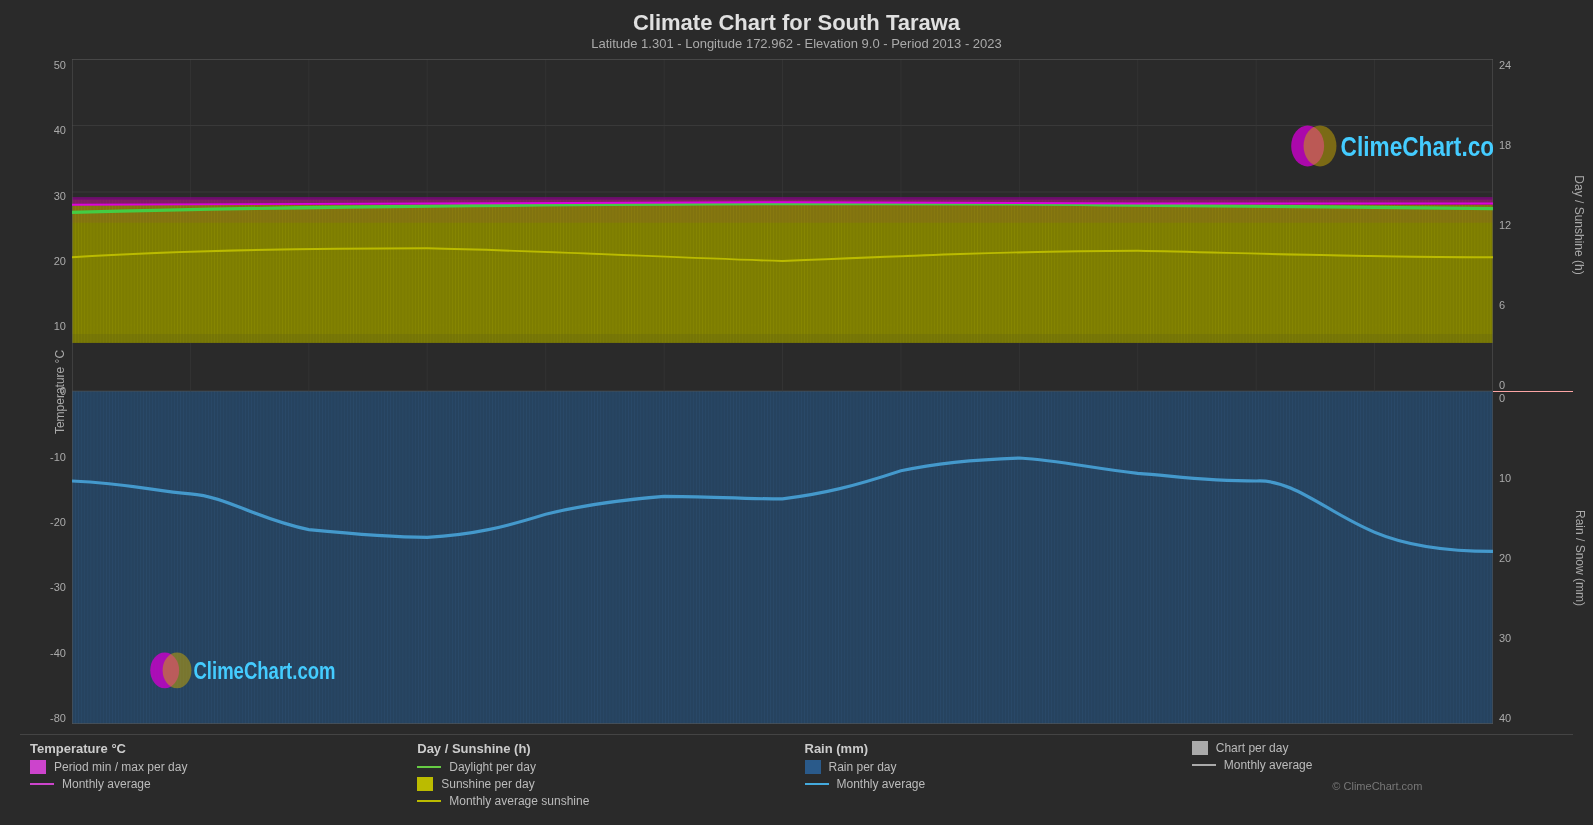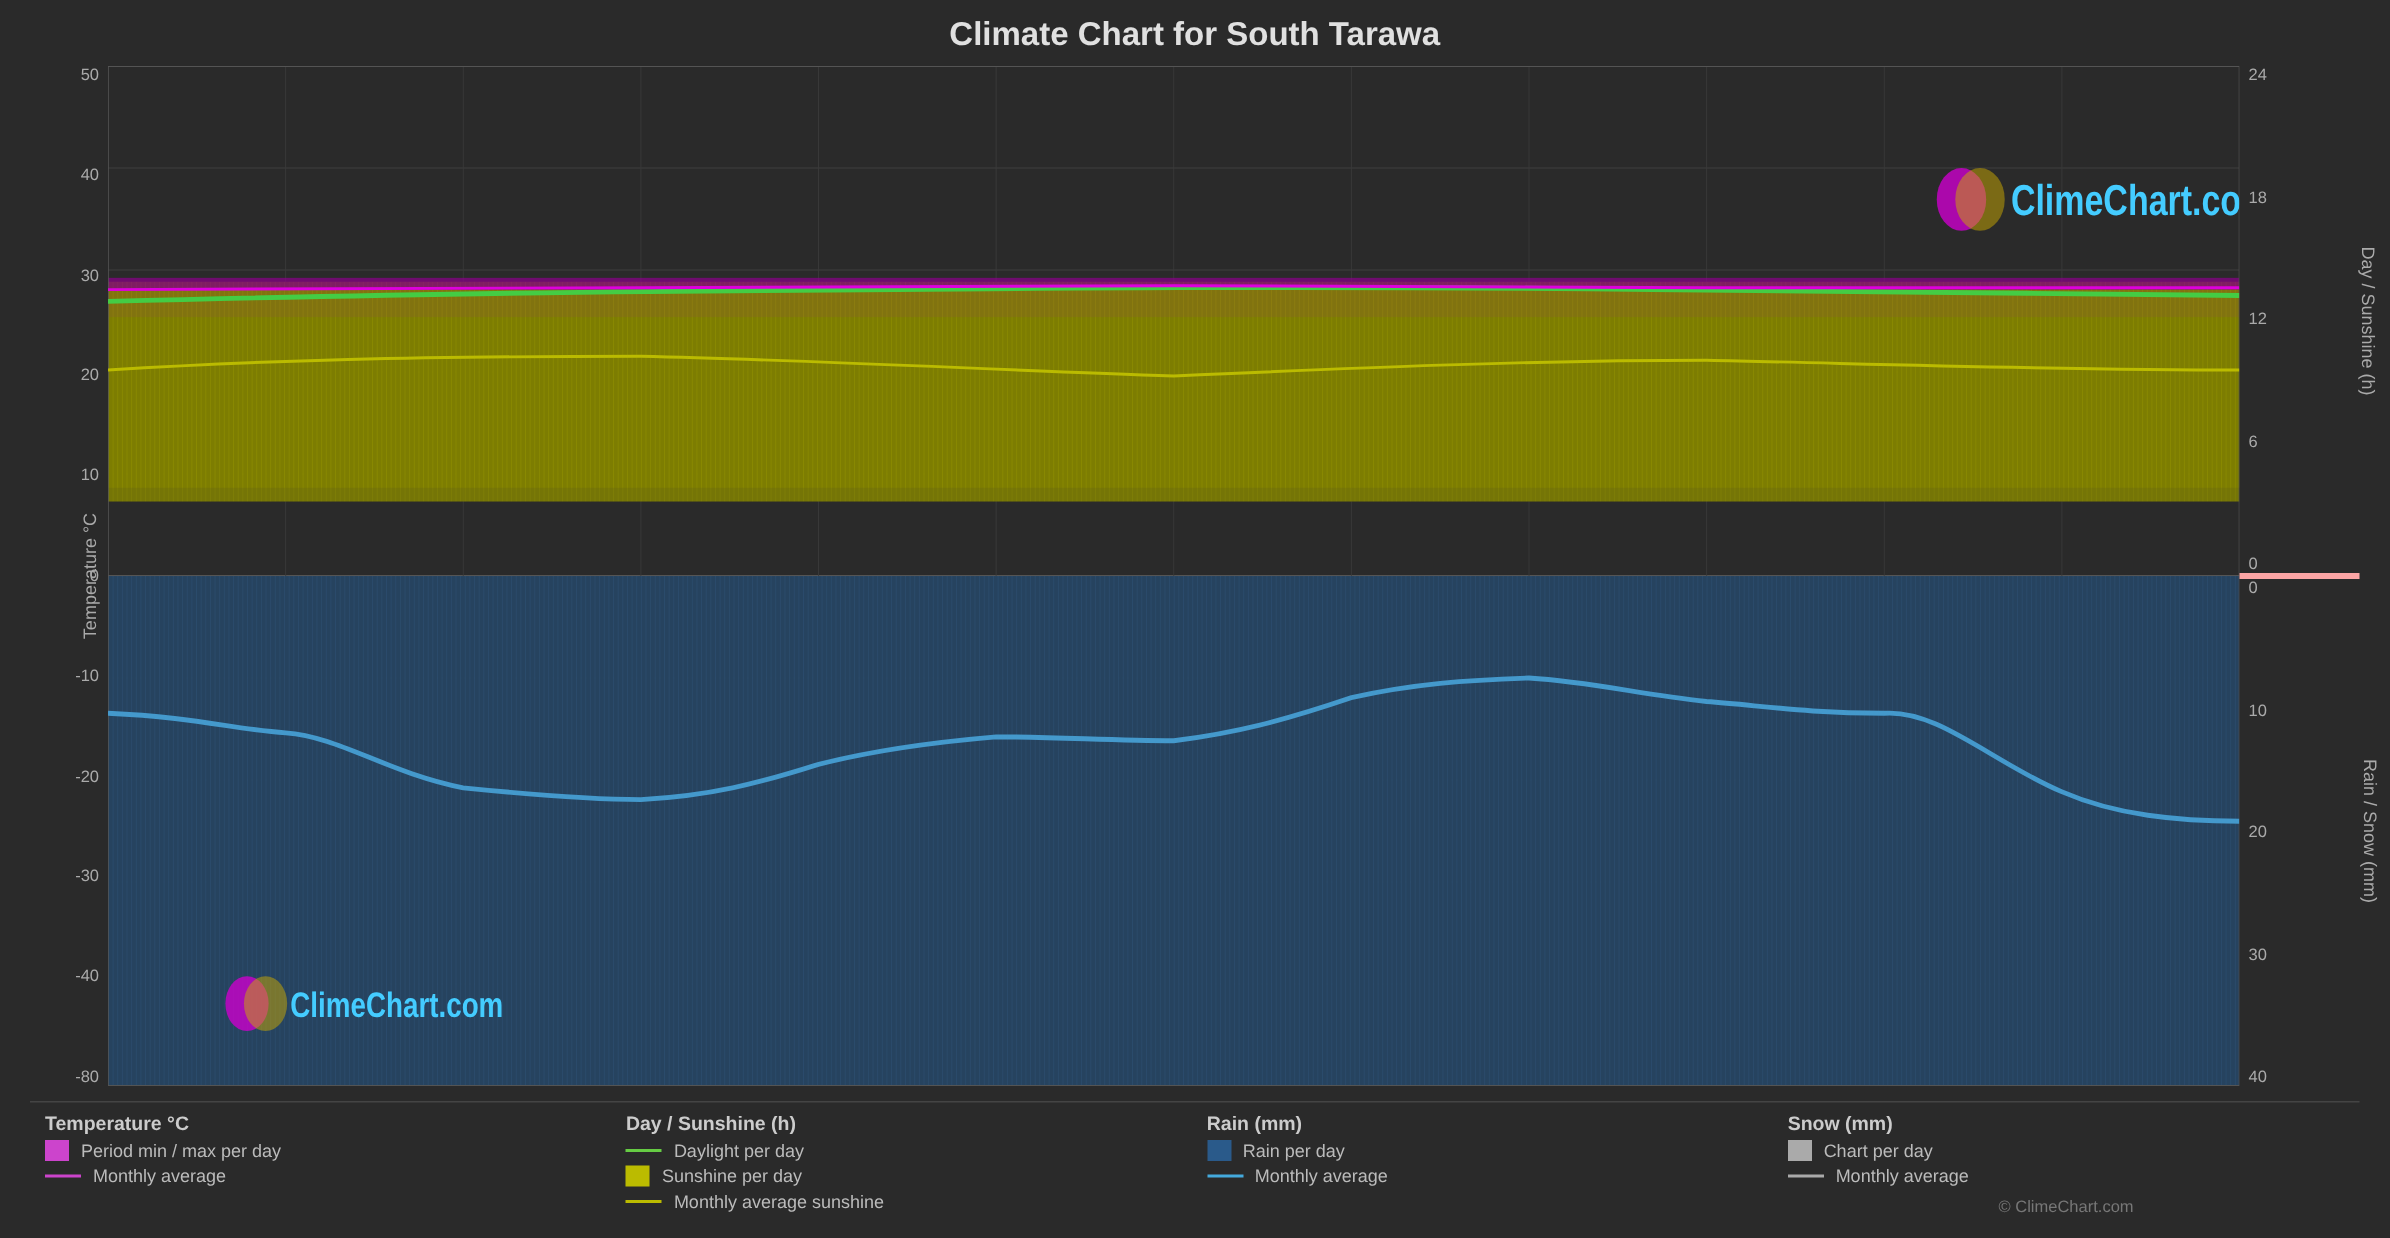--- a/index.html
+++ b/index.html
@@ -66,20 +66,21 @@
       flex-shrink: 0;
     }
   </style>
 </head>
 <body>
 
 <div class="page-container">
 
   <div class="header">
     <div class="chart-title">Climate Chart for South Tarawa</div>
+    <div class="chart-subtitle">Latitude 1.301 - Longitude 172.962 - Elevation 9.0 - Period 2013 - 2023</div>
   </div>
 
   <div style="display:flex; flex:1; position:relative; margin-top:4px;">
 
     <div style="width:52px; display:flex; flex-direction:column; align-items:flex-end; position:relative; padding-right:6px;">
       <div style="position:absolute;left:-2px;top:50%;transform:translateY(-50%) rotate(-90deg);white-space:nowrap;font-size:12px;color:#aaa;">Temperature °C</div>
       <div style="display:flex;flex-direction:column;justify-content:space-between;height:100%;font-size:11px;color:#aaa;text-align:right;padding-top:0;">
         <span>50</span>
         <span>40</span>
         <span>30</span>
@@ -168,21 +169,21 @@
         <text x="118" y="485" font-family="Arial" font-size="18" fill="#44ccff" font-weight="bold">ClimeChart.com</text>
 
       </svg>
 
       
       
     </div>
 
     <div style="width:80px; display:flex; flex-direction:column; position:relative;">
 
-      <div style="flex:1; display:flex; flex-direction:column; justify-content:space-between; padding-left:6px; font-size:11px; color:#aaa; border-bottom:4px solid #fca5a5;">
+      <div style="flex:1; display:flex; flex-direction:column; justify-content:space-between; padding-left:6px; font-size:11px; color:#aaa; border-bottom:1px solid #fca5a5;">
         <span>24</span>
         <span>18</span>
         <span>12</span>
         <span>6</span>
         <span>0</span>
       </div>
 
       <div style="position:absolute;right:-55px;top:25%;transform:translateY(-50%) rotate(90deg);white-space:nowrap;font-size:12px;color:#aaa;">Day / Sunshine (h)</div>
 
       <div style="flex:1; display:flex; flex-direction:column; justify-content:space-between; padding-left:6px; font-size:11px; color:#aaa;">
@@ -233,21 +234,20 @@
         <div class="legend-color-box" style="background:#2a5a8a;"></div>
         <span>Rain per day</span>
       </div>
       <div class="legend-item">
         <div class="legend-line" style="background:#44aadd;"></div>
         <span>Monthly average</span>
       </div>
     </div>
 
     <div>
-      <div class="legend-group-title">Snow (mm)</div>
       <div class="legend-item">
         <div class="legend-color-box" style="background:#aaaaaa;"></div>
         <span>Chart per day</span>
       </div>
       <div class="legend-item">
         <div class="legend-line" style="background:#aaaaaa;"></div>
         <span>Monthly average</span>
       </div>
       <div style="text-align:center; font-size:11px; color:#777; margin-top:8px;">© ClimeChart.com</div>
     </div>

